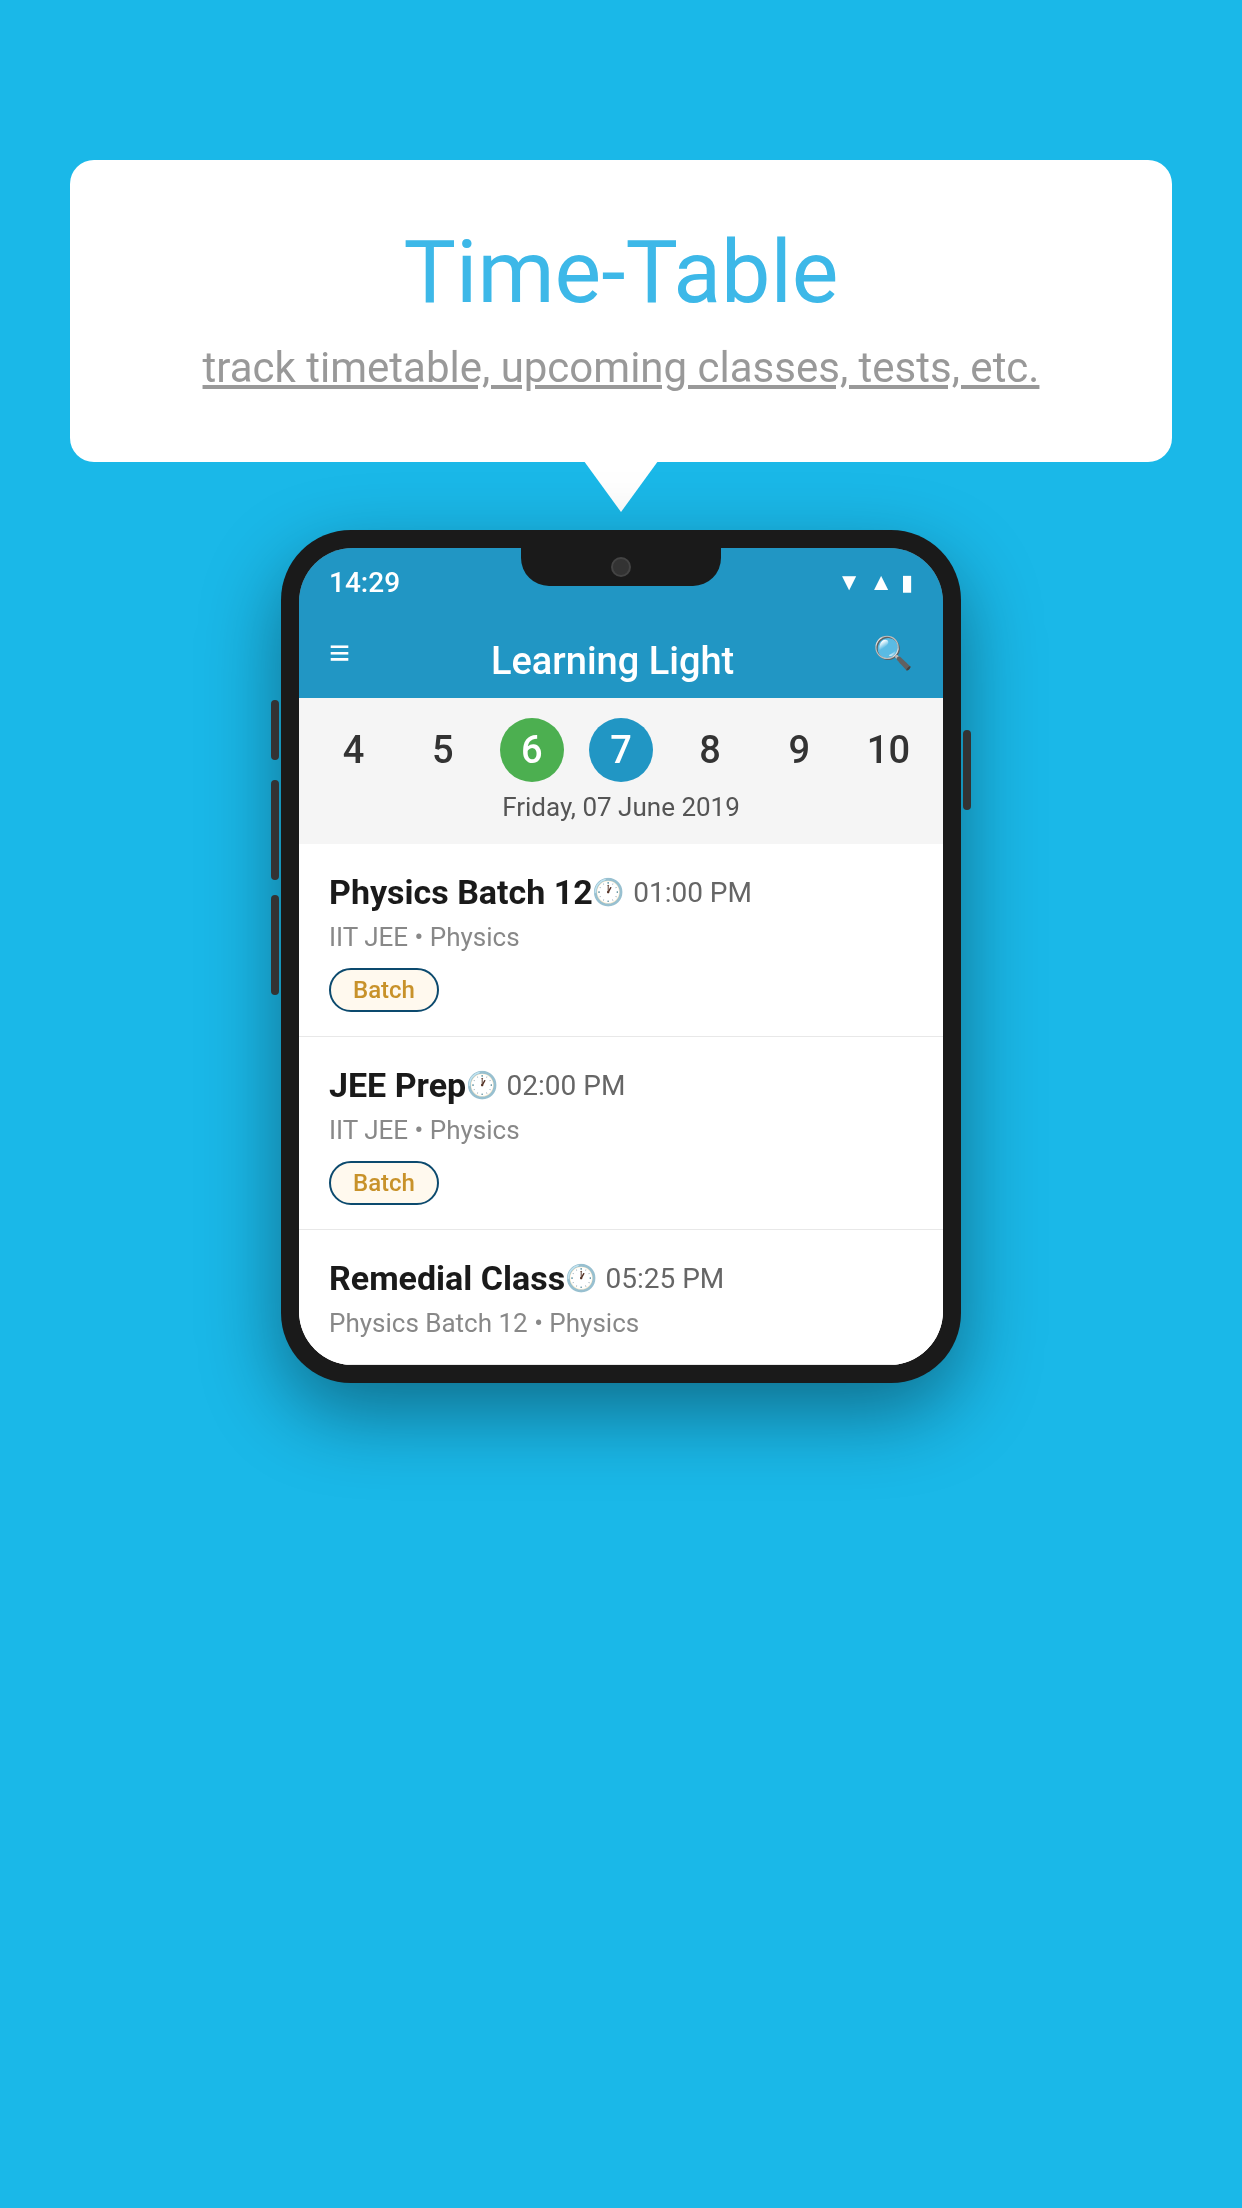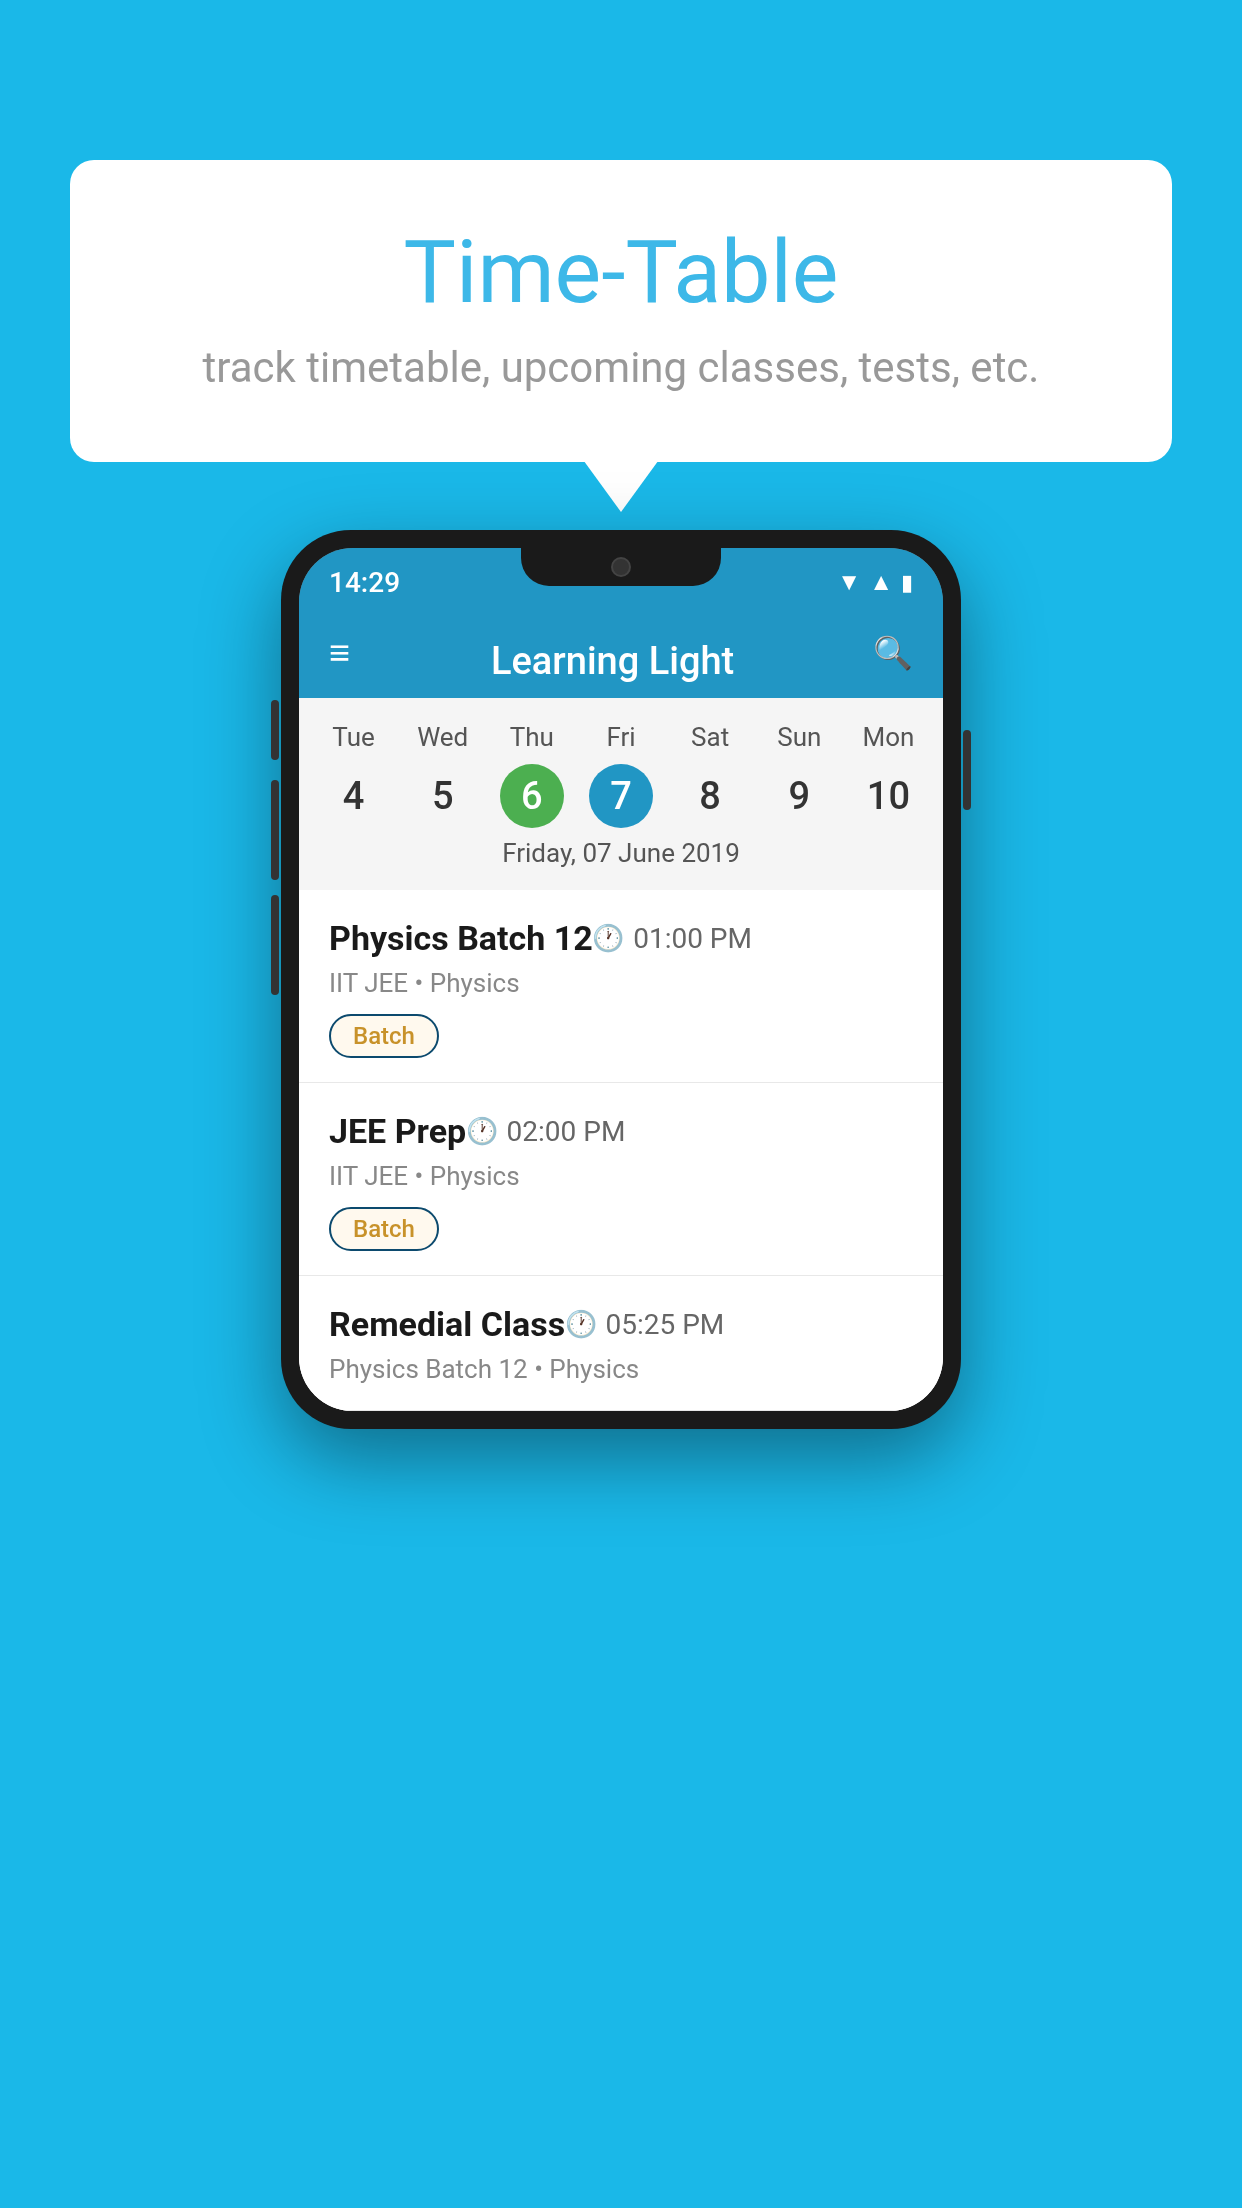--- a/index.html
+++ b/index.html
@@ -50,20 +50,21 @@
       font-size: 88px;
       color: #3db8e8;
       font-weight: 400;
       margin-bottom: 20px;
     }
 
     .bubble-subtitle {
       font-size: 42px;
       color: #999;
       font-weight: 400;
+      text-decoration: underline;
     }
 
     
     .phone-container {
       position: absolute;
       top: 530px;
       left: 50%;
       transform: translateX(-50%);
       width: 680px;
     }
@@ -346,29 +347,20 @@
           </div>
         </div>
 
         <div class="app-header">
           <span class="header-menu" style="font-size:36px;letter-spacing:2px;">≡</span>
           <span class="header-title">Learning Light</span>
           <span class="header-search" style="font-size:32px;">🔍</span>
         </div>
 
         <div class="calendar-section">
-          <div class="days-header">
-            <span class="day-name">Tue</span>
-            <span class="day-name">Wed</span>
-            <span class="day-name">Thu</span>
-            <span class="day-name">Fri</span>
-            <span class="day-name">Sat</span>
-            <span class="day-name">Sun</span>
-            <span class="day-name">Mon</span>
-          </div>
           <div class="days-numbers">
             <div class="day-num">4</div>
             <div class="day-num">5</div>
             <div class="day-num today">6</div>
             <div class="day-num selected">7</div>
             <div class="day-num">8</div>
             <div class="day-num">9</div>
             <div class="day-num">10</div>
           </div>
           <div class="selected-date-label">Friday, 07 June 2019</div>

